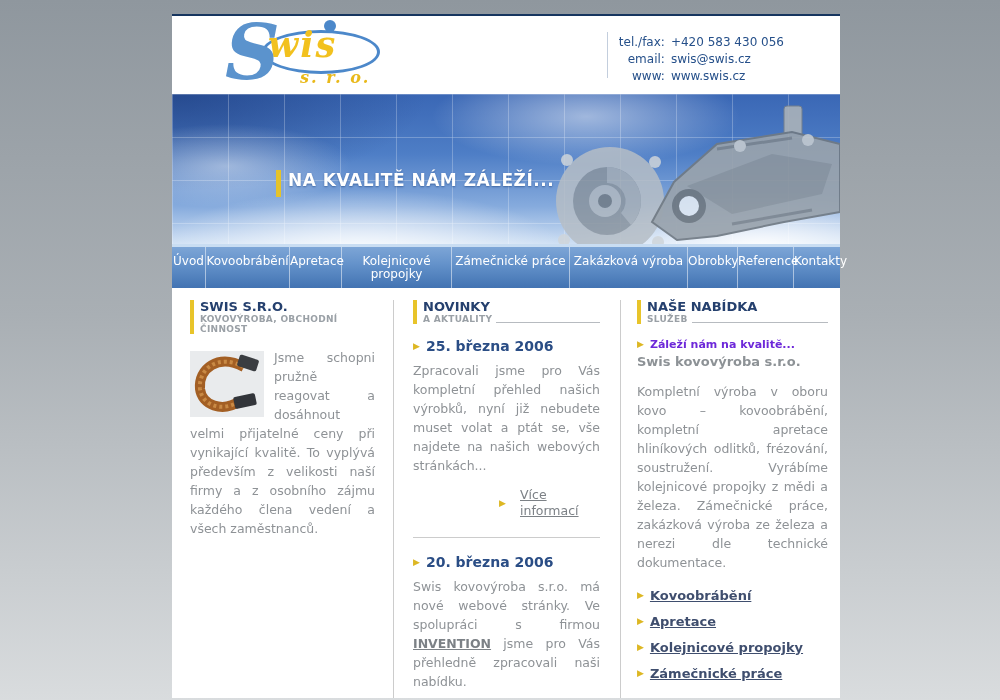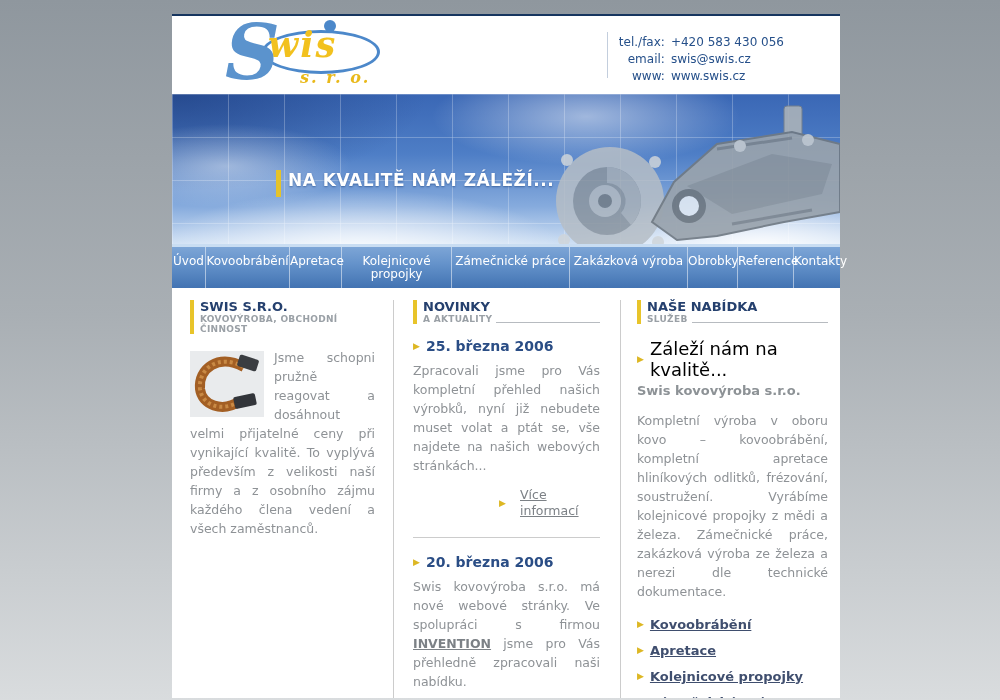--- a/index.html
+++ b/index.html
@@ -77,21 +77,21 @@
   .news-date{display:flex;align-items:center;margin:2px 0 7px}
   .news-date .date{font-size:14px;font-weight:bold;color:#2a4d85}
   .more{display:flex;justify-content:flex-end;align-items:center;margin:12px 0 0}
   .more .arr{margin-right:14px}
   .more a{display:inline-block;width:80px;text-align:left;color:#7c8186;font-size:12.5px;
     line-height:16px;text-decoration:underline}
   .news-div{border-top:1px solid #cccccc;margin:18px 0 16px}
   .inline-link{color:#7c8186;font-weight:bold;text-decoration:underline}
 
   .offer-title{display:flex;align-items:center;margin:2px 0 3px}
-  .offer-title .tt{font-size:18px;font-weight:normal;color:#000000}
+  .offer-title .tt{font-size:11px;font-weight:bold;color:#6d28d9}
   .offer-sub{font-size:13px;font-weight:bold;color:#8d9296;margin-bottom:13px}
   .olinks{margin-top:16px}
   .olink-row{display:flex;align-items:center;margin-bottom:11px}
   .olink-row a{font-size:13px;font-weight:bold;color:#3f4e6e;text-decoration:underline}
 </style>
 </head>
 <body>
 
 <div class="site">
 

